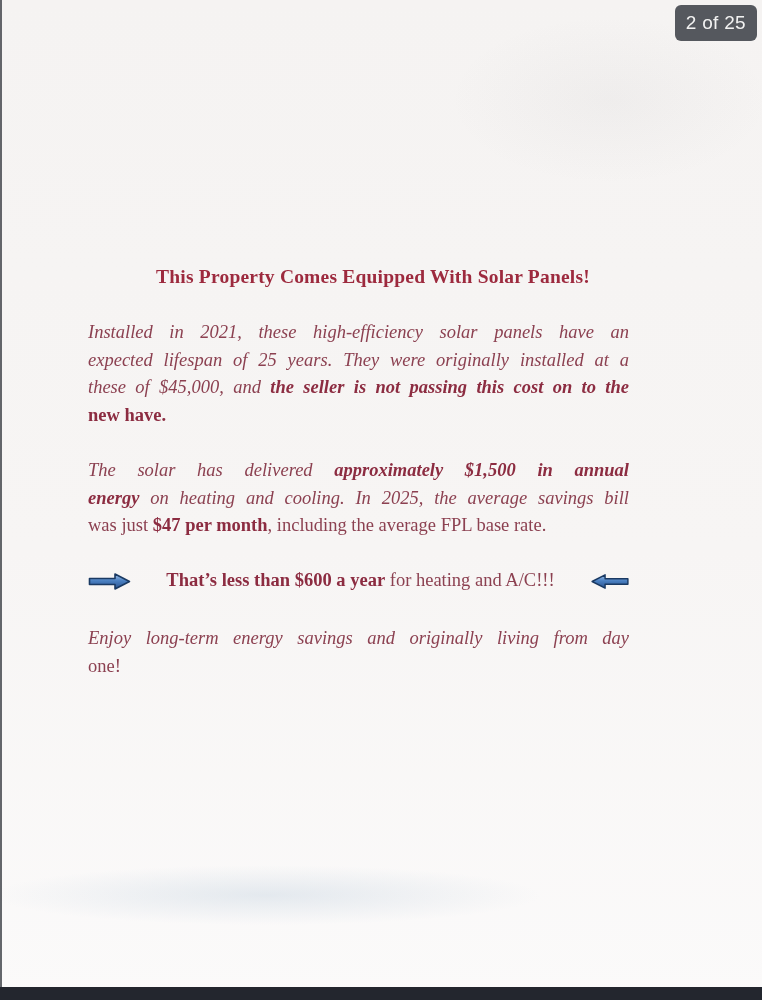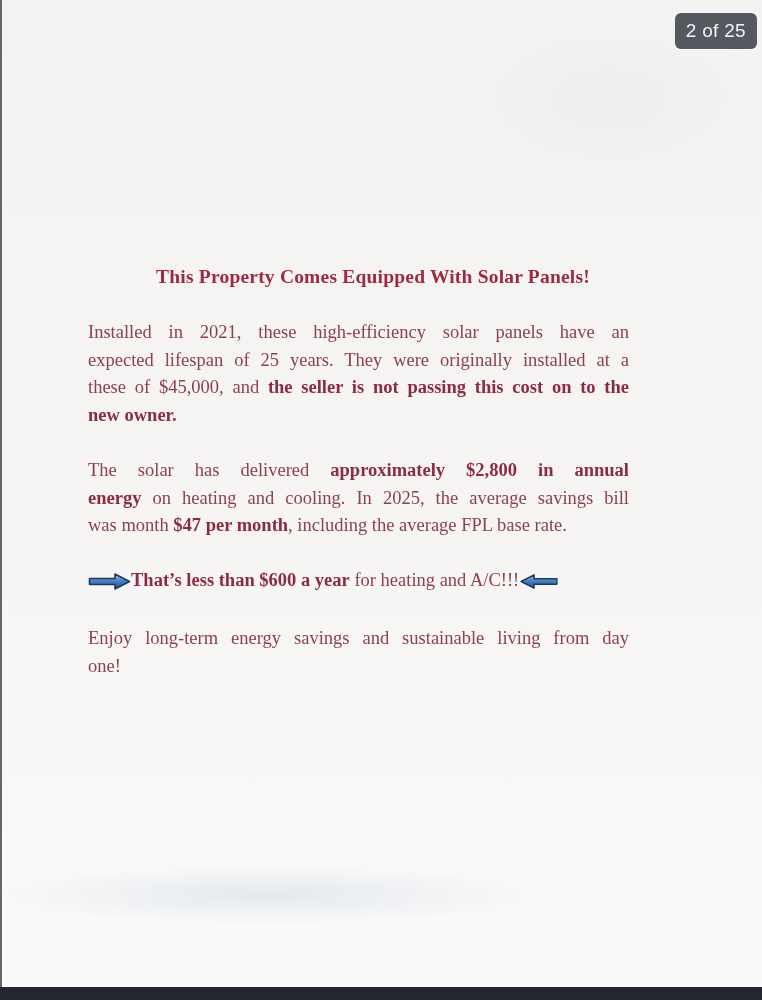--- a/index.html
+++ b/index.html
@@ -30,21 +30,21 @@
     opacity: 0.75;
   }
   .bottom-bar {
     position: absolute;
     left: 0; top: 987px;
     width: 762px; height: 13px;
     background: #23262e;
   }
   .badge {
     position: absolute;
-    top: 13px; right: 5px;
+    top: 5px; right: 5px;
     background: #55585e;
     color: #f2f2f2;
     font-family: "Liberation Sans", sans-serif;
     font-size: 19px;
     line-height: 25px;
     padding: 5px 11px 6px 11px;
     border-radius: 6px;
     letter-spacing: 0.3px;
   }
   .doc-title {
@@ -70,57 +70,59 @@
   .p2 { top: 457px; }
   .p3 { top: 625px; }
   .line {
     line-height: 27.6px;
     white-space: nowrap;
   }
   .jl {
     text-align: justify;
     text-align-last: justify;
     text-justify: inter-word;
+    font-style: italic;
   }
   .b {
     font-weight: bold;
     color: #8c2c41;
   }
   .callout {
     position: absolute;
     left: 88px;
     top: 566px;
     width: 542px;
     height: 30px;
     display: flex;
     align-items: center;
+    justify-content: space-between;
     color: #8c4151;
     font-size: 18.5px;
   }
   .callout-text { white-space: nowrap; line-height: 27.6px; }
   .arrow-wrap { display: inline-flex; align-items: center; }
 </style>
 </head>
 <body>
 
 <div class="page">
 
   <div class="doc-title">This Property Comes Equipped With Solar Panels!</div>
 
   <div class="para p1">
     <div class="line jl"><span>Installed in 2021, these high-efficiency solar panels have an</span></div>
     <div class="line jl"><span>expected lifespan of 25 years. They were originally installed at a</span></div>
     <div class="line jl"><span>these of $45,000, and </span><span class="b">the seller is not passing this cost on to the</span></div>
-    <div class="line"><span class="b">new owner.</span></div>
+    <div class="line"><span class="b">new have.</span></div>
   </div>
 
   <div class="para p2">
-    <div class="line jl"><span>The solar has delivered </span><span class="b">approximately $2,800 in annual</span></div>
+    <div class="line jl"><span>The solar has delivered </span><span class="b">approximately $1,500 in annual</span></div>
     <div class="line jl"><span class="b">energy</span><span> on heating and cooling. In 2025, the average savings bill</span></div>
-    <div class="line"><span>was month </span><span class="b">$47 per month</span><span>, including the average FPL base rate.</span></div>
+    <div class="line"><span>was just </span><span class="b">$47 per month</span><span>, including the average FPL base rate.</span></div>
   </div>
 
   <div class="callout">
     <span class="arrow-wrap">
       <svg width="43" height="19" viewBox="0 0 43 19" aria-hidden="true">
         <defs>
           <linearGradient id="arrowGrad" x1="0" y1="0" x2="0" y2="1">
             <stop offset="0" stop-color="#a3c3e9"></stop>
             <stop offset="0.45" stop-color="#4a80c2"></stop>
             <stop offset="1" stop-color="#2a528e"></stop>
@@ -131,21 +133,21 @@
     </span>
     <span class="callout-text"><span class="b">That’s less than $600 a year</span><span> for heating and A/C!!!</span></span>
     <span class="arrow-wrap">
       <svg width="40" height="17" viewBox="0 0 43 19" aria-hidden="true">
         <path d="M41.5,6.5 H16 V2 L1.5,9.5 L16,17 V12.5 H41.5 Z" fill="url(#arrowGrad)" stroke="#1a3a63" stroke-width="1.6" stroke-linejoin="round"></path>
       </svg>
     </span>
   </div>
 
   <div class="para p3">
-    <div class="line jl"><span>Enjoy long-term energy savings and sustainable living from day</span></div>
+    <div class="line jl"><span>Enjoy long-term energy savings and originally living from day</span></div>
     <div class="line"><span>one!</span></div>
   </div>
 
   <div class="left-edge"></div>
   <div class="bottom-bar"></div>
   <div class="badge">2 of 25</div>
 
 </div>
 
 </body></html>

